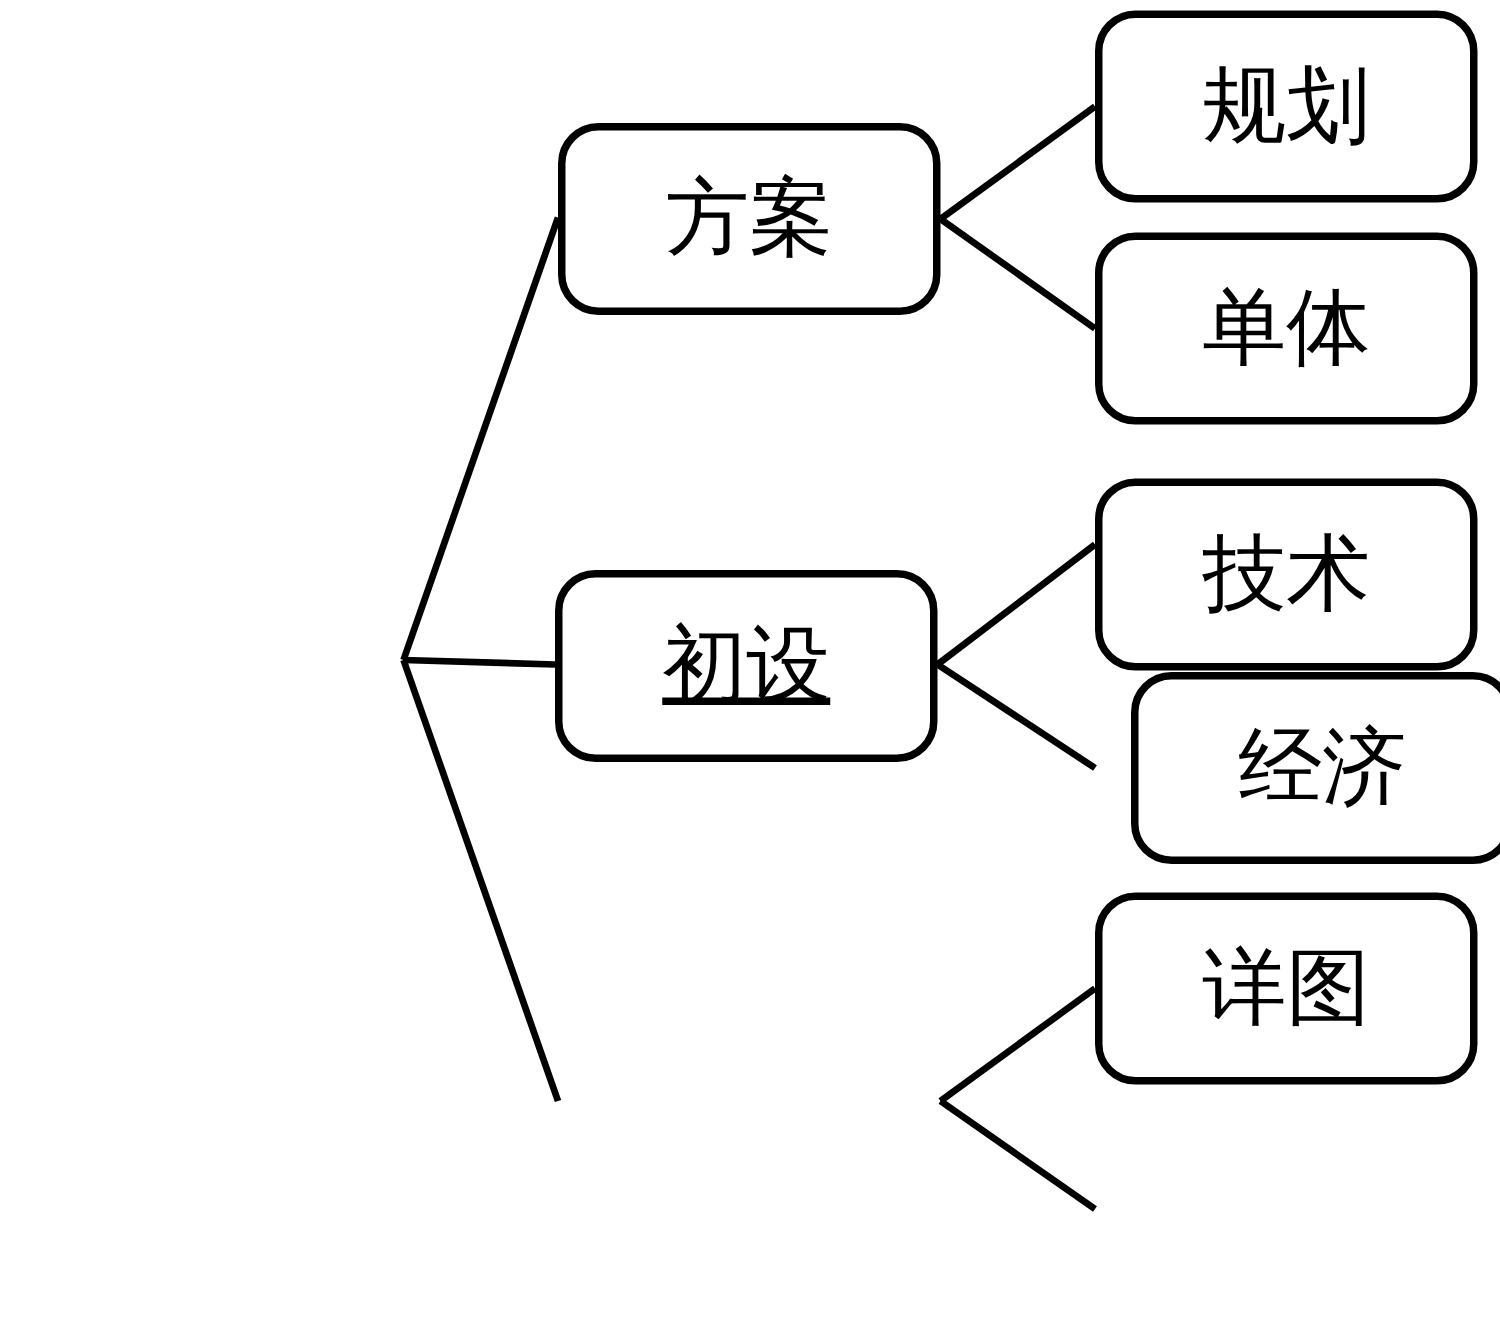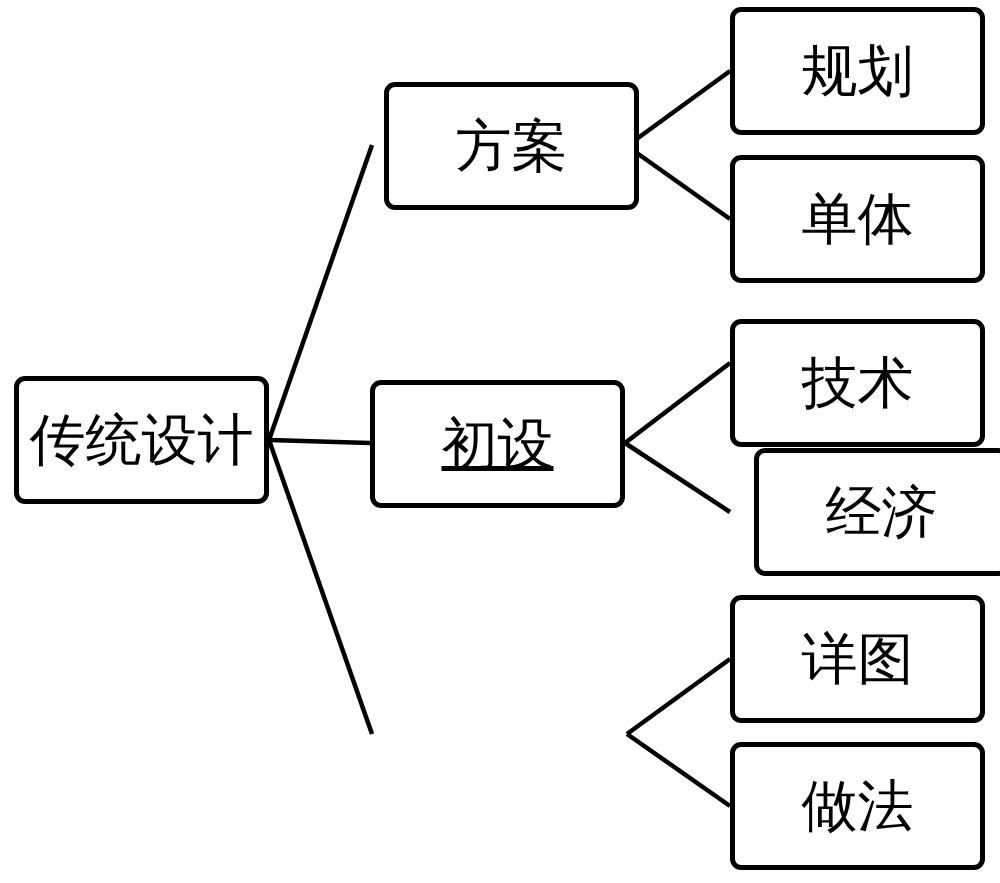--- a/index.html
+++ b/index.html
@@ -23,35 +23,35 @@
     height: 883px;
     z-index: 0;
   }
   .node {
     position: absolute;
     box-sizing: border-box;
     width: 255px;
     height: 128px;
     background: #ffffff;
     border: 5px solid #000000;
-    border-radius: 11px;
+    border-radius: 27px;
     display: flex;
     align-items: center;
     justify-content: center;
     z-index: 1;
   }
   .node span {
     font-size: 56px;
     color: #000000;
     line-height: 1;
     white-space: nowrap;
   }
   
   .n-root  { left: 14px;  top: 376px; }
-  .n-b0    { left: 384px; top: 82px; text-align: center;  }
+  .n-b0    { left: 372px; top: 82px; text-align: center;  }
   .n-b1    { left: 370px; top: 380px; text-decoration: underline; }
   .n-b2    { left: 372px; top: 670px; }
   .n-l00   { left: 730px; top: 7px;   }
   .n-l01   { left: 730px; top: 155px; }
   .n-l10   { left: 730px; top: 299px; margin-top: 20px; }
   .n-l11   { left: 730px; top: 448px; margin-left: 24px; }
   .n-l20   { left: 730px; top: 595px; }
   .n-l21   { left: 730px; top: 742px; }
 </style>
 </head>
@@ -66,23 +66,20 @@
       <line x1="269" y1="440" x2="372" y2="734"></line>
       <line x1="627" y1="146" x2="730" y2="71"></line>
       <line x1="627" y1="146" x2="730" y2="219"></line>
       <line x1="625" y1="443" x2="730" y2="363"></line>
       <line x1="625" y1="443" x2="730" y2="512"></line>
       <line x1="627" y1="734" x2="730" y2="659"></line>
       <line x1="627" y1="734" x2="730" y2="806"></line>
     </g>
   </svg>
 
-  <div class="node n-root">
-    <span>传统设计</span>
-  </div>
 
   <div class="node n-b0">
     <span>方案</span>
   </div>
   <div class="node n-b1">
     <span>初设</span>
   </div>
 
   <div class="node n-l00">
     <span>规划</span>
@@ -92,17 +89,14 @@
   </div>
   <div class="node n-l10">
     <span>技术</span>
   </div>
   <div class="node n-l11">
     <span>经济</span>
   </div>
   <div class="node n-l20">
     <span>详图</span>
   </div>
-  <div class="node n-l21">
-    <span>做法</span>
-  </div>
 
 </div>
 
 </body></html>

